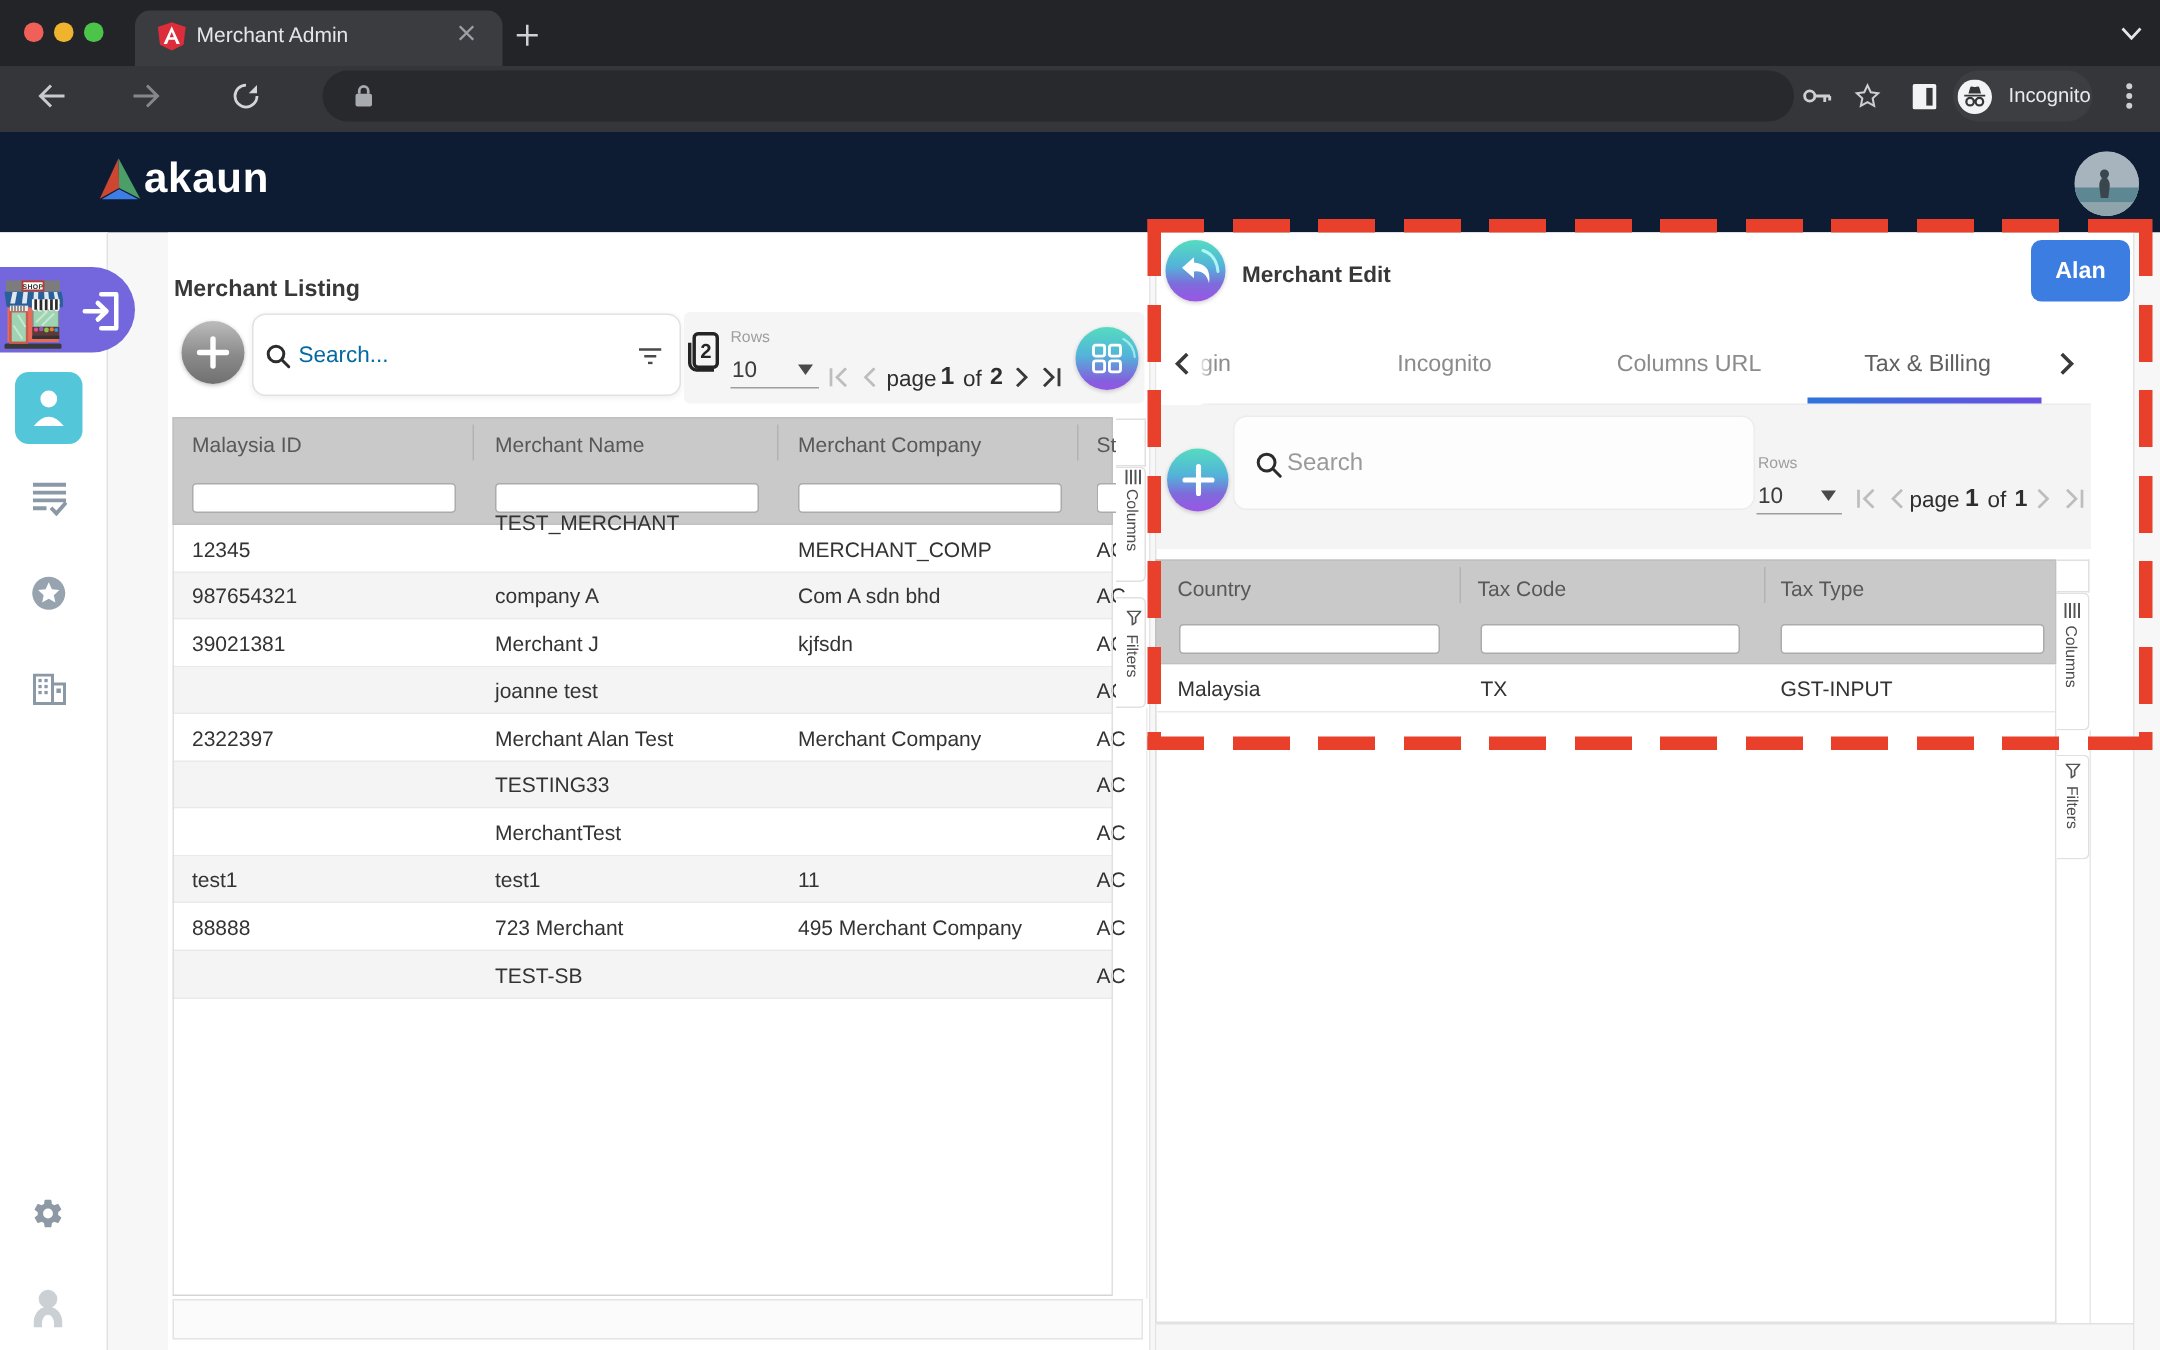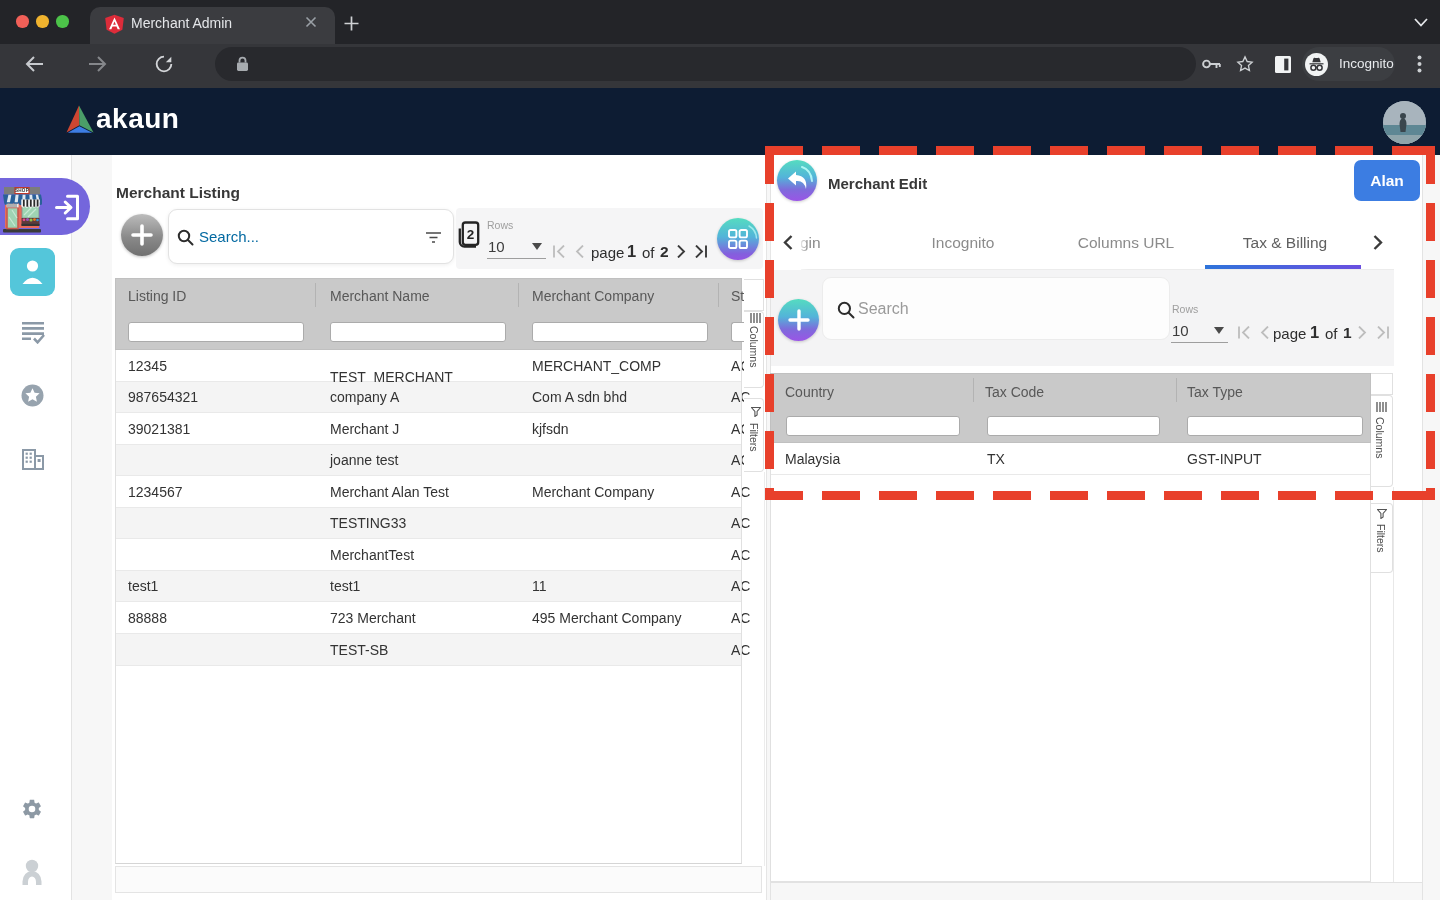--- a/index.html
+++ b/index.html
@@ -249,51 +249,51 @@
 <svg class="abs" style="left:728px;top:229px" width="20" height="20" viewBox="0 0 20 20">
       <g fill="none" stroke="#fff" stroke-width="1.9">
         <rect x="1" y="1" width="7.4" height="7.4" rx="1.6"></rect>
         <rect x="11.6" y="1" width="7.4" height="7.4" rx="1.6"></rect>
         <rect x="1" y="11.6" width="7.4" height="7.4" rx="1.6"></rect>
         <rect x="11.6" y="11.6" width="7.4" height="7.4" rx="1.6"></rect>
       </g>
     </svg>
 
 <div class="abs" style="left:115px;top:278px;width:627px;height:72px;background:#c9c9c9;border:1px solid #c0c0c0"></div>
-<div class="abs hdr" style="left:128px;top:288px">Listing ID</div>
+<div class="abs hdr" style="left:128px;top:288px">Malaysia ID</div>
 <div class="abs hdr" style="left:330px;top:288px">Merchant Name</div>
 <div class="abs hdr" style="left:532px;top:288px">Merchant Company</div>
 <div class="abs hdr" style="left:731px;top:288px">St</div>
 <div class="abs" style="left:315px;top:283px;width:1px;height:24px;background:#b3b3b3"></div>
 <div class="abs" style="left:518px;top:283px;width:1px;height:24px;background:#b3b3b3"></div>
 <div class="abs" style="left:718px;top:283px;width:1px;height:24px;background:#b3b3b3"></div>
 <div class="finput" style="left:128px;top:322px;width:176px"></div>
 <div class="finput" style="left:330px;top:322px;width:176px"></div>
 <div class="finput" style="left:532px;top:322px;width:176px"></div>
 <div class="finput" style="left:731px;top:322px;width:15px;border-right:none;border-radius:3px 0 0 3px"></div>
 <div class="abs" style="left:115px;top:350.0px;width:627px;height:31.55px;background:#fff;border-bottom:1px solid #e9e9e9"></div>
 <div class="abs cell" style="left:128px;top:357.5px">12345</div>
-<div class="abs cell" style="left:330px;top:369px">TEST_MERCHANT</div>
+<div class="abs cell" style="left:330px;top:340px">TEST_MERCHANT</div>
 <div class="abs cell" style="left:532px;top:357.5px">MERCHANT_COMP</div>
 <div class="abs cell" style="left:731px;top:357.5px">AC</div>
 <div class="abs" style="left:115px;top:381.6px;width:627px;height:31.55px;background:#f4f4f4;border-bottom:1px solid #e9e9e9"></div>
 <div class="abs cell" style="left:128px;top:389.1px">987654321</div>
 <div class="abs cell" style="left:330px;top:389.1px">company A</div>
 <div class="abs cell" style="left:532px;top:389.1px">Com A sdn bhd</div>
 <div class="abs cell" style="left:731px;top:389.1px">AC</div>
 <div class="abs" style="left:115px;top:413.1px;width:627px;height:31.55px;background:#fff;border-bottom:1px solid #e9e9e9"></div>
 <div class="abs cell" style="left:128px;top:420.6px">39021381</div>
 <div class="abs cell" style="left:330px;top:420.6px">Merchant J</div>
 <div class="abs cell" style="left:532px;top:420.6px">kjfsdn</div>
 <div class="abs cell" style="left:731px;top:420.6px">AC</div>
 <div class="abs" style="left:115px;top:444.6px;width:627px;height:31.55px;background:#f4f4f4;border-bottom:1px solid #e9e9e9"></div>
 <div class="abs cell" style="left:330px;top:452.1px">joanne test</div>
 <div class="abs cell" style="left:731px;top:452.1px">AC</div>
 <div class="abs" style="left:115px;top:476.2px;width:627px;height:31.55px;background:#fff;border-bottom:1px solid #e9e9e9"></div>
-<div class="abs cell" style="left:128px;top:483.7px">1234567</div>
+<div class="abs cell" style="left:128px;top:483.7px">2322397</div>
 <div class="abs cell" style="left:330px;top:483.7px">Merchant Alan Test</div>
 <div class="abs cell" style="left:532px;top:483.7px">Merchant Company</div>
 <div class="abs cell" style="left:731px;top:483.7px">AC</div>
 <div class="abs" style="left:115px;top:507.8px;width:627px;height:31.55px;background:#f4f4f4;border-bottom:1px solid #e9e9e9"></div>
 <div class="abs cell" style="left:330px;top:515.2px">TESTING33</div>
 <div class="abs cell" style="left:731px;top:515.2px">AC</div>
 <div class="abs" style="left:115px;top:539.3px;width:627px;height:31.55px;background:#fff;border-bottom:1px solid #e9e9e9"></div>
 <div class="abs cell" style="left:330px;top:546.8px">MerchantTest</div>
 <div class="abs cell" style="left:731px;top:546.8px">AC</div>
 <div class="abs" style="left:115px;top:570.9px;width:627px;height:31.55px;background:#f4f4f4;border-bottom:1px solid #e9e9e9"></div>

